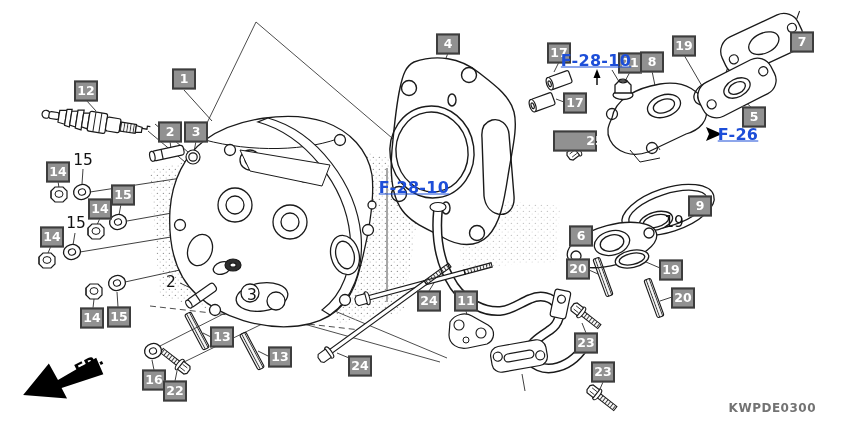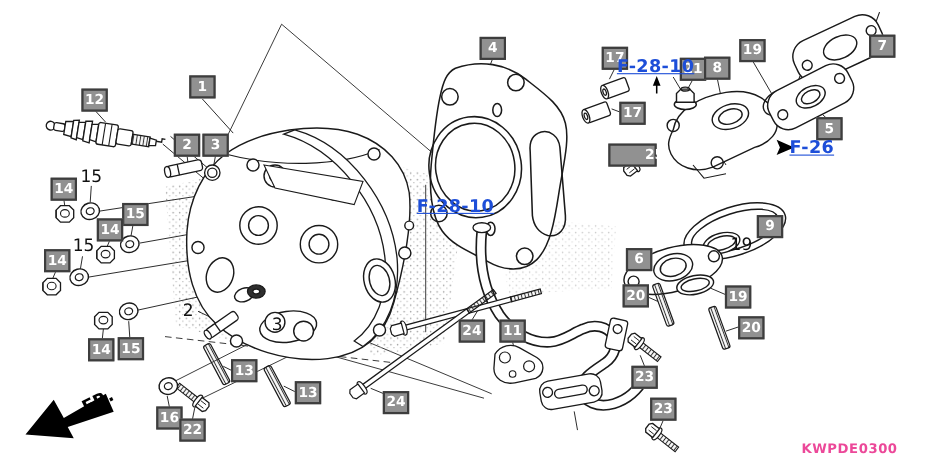--- a/index.html
+++ b/index.html
@@ -19,21 +19,21 @@
   .tlabel{
     position:absolute;transform:translate(-50%,-50%);
     font:15.5px "DejaVu Sans",sans-serif;color:#111;line-height:1;white-space:nowrap;
   }
   .reflabel{
     position:absolute;transform:translate(-50%,-50%);
     font:bold 16px "DejaVu Sans",sans-serif;color:#1d4ed8;letter-spacing:.3px;white-space:nowrap;text-decoration:underline;
   }
   .diagcode{
     position:absolute;right:26px;bottom:6px;
-    font:bold 12px "DejaVu Sans",sans-serif;color:#ec4899;letter-spacing:.5px;
+    font:bold 12px "DejaVu Sans",sans-serif;color:#737373;letter-spacing:.5px;
   }
 </style>
 </head>
 <body>
 
 <div id="stage" style="--box-fill: #919191; --box-border: #3d3d3d;">
 
   <svg width="842" height="421" viewBox="0 0 842 421">
     <defs>
       <pattern id="stipple" patternUnits="userSpaceOnUse" width="6" height="6">

